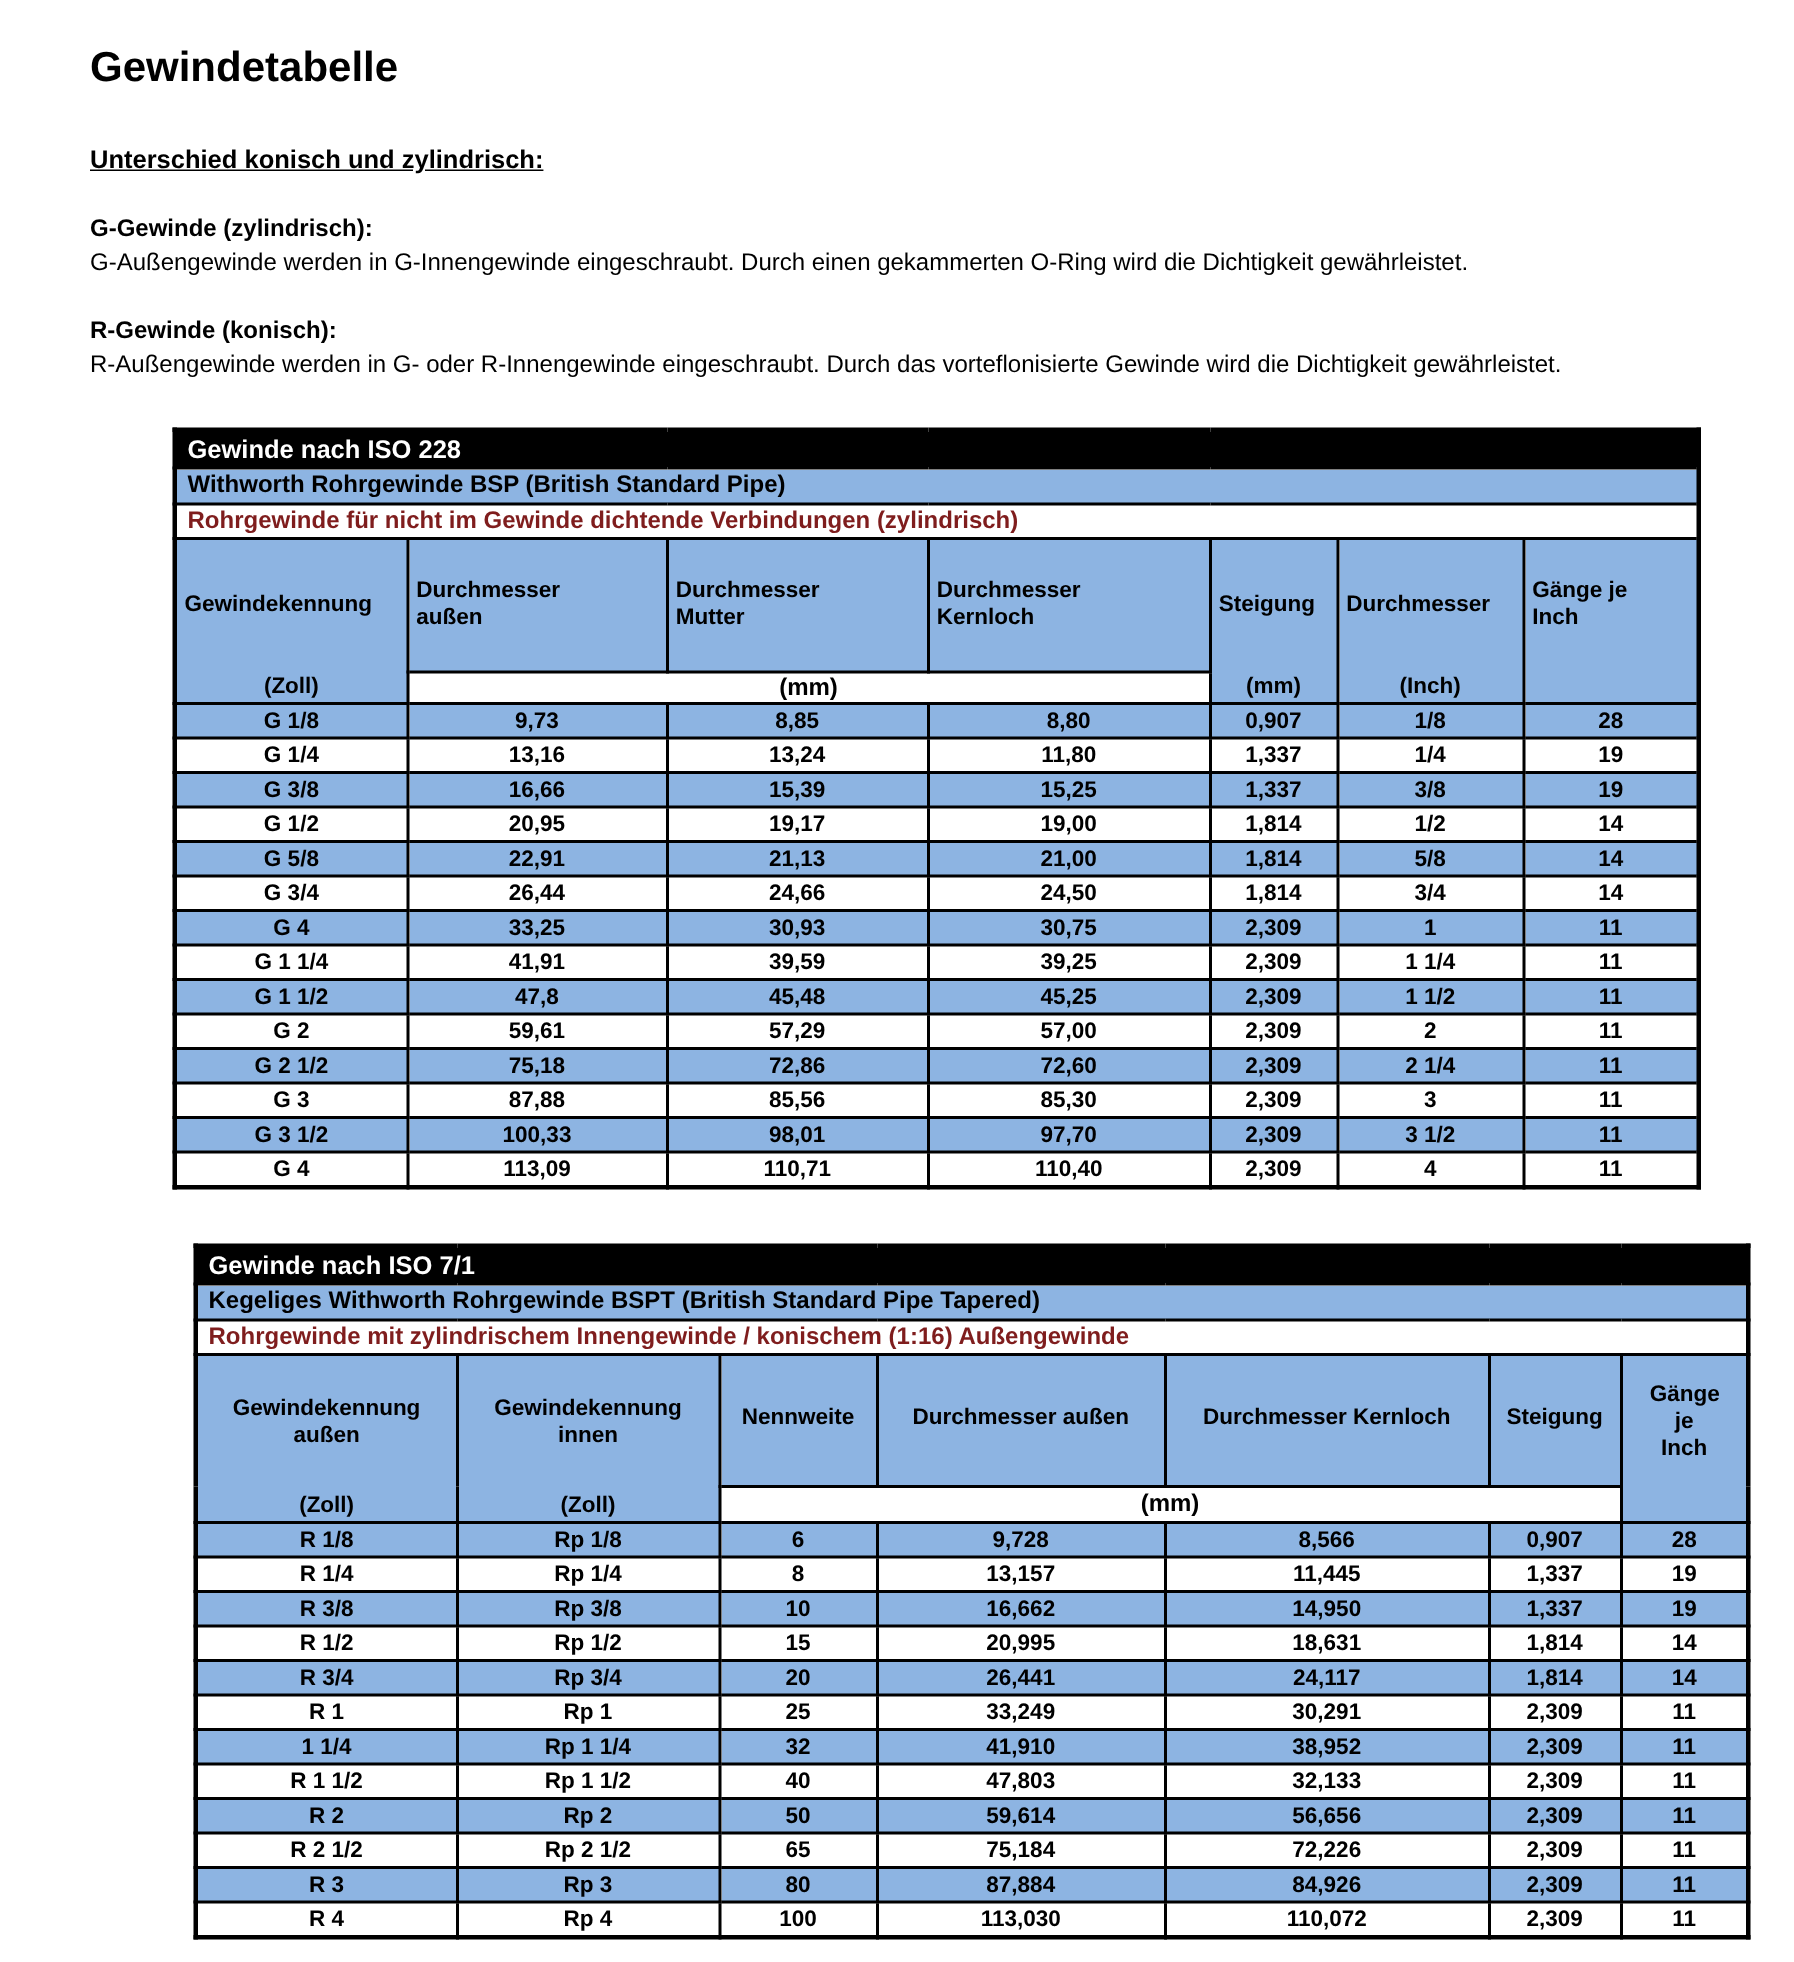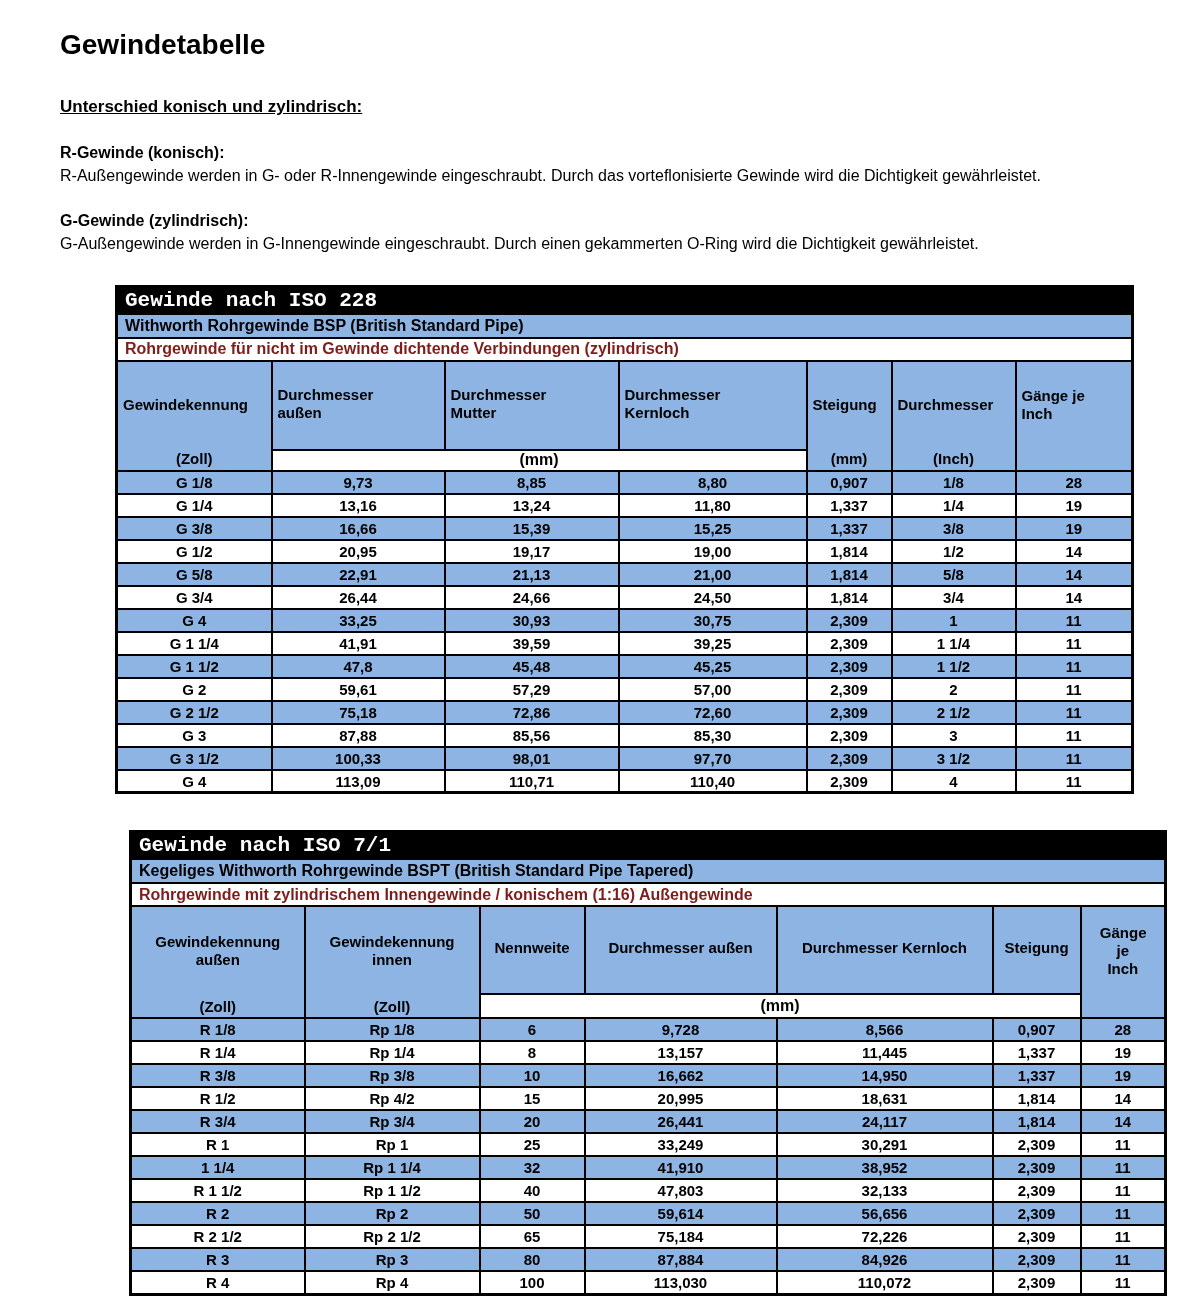--- a/index.html
+++ b/index.html
@@ -31,22 +31,22 @@
     font-weight: bold;
     border: 3px solid #000;
   }
   table.t td, table.t th { border: 2px solid #000; padding: 0; overflow: hidden; }
 
   .t1 { width: 1016px; margin-left: 55px; margin-top: 32px; }
   .t2 { width: 1035px; margin-left: 69px; margin-top: 36px; }
 
   tr.row-black td {
     background: #000; color: #fff;
-    text-align: left; font-size: 21px;
-    height: 26px; padding: 1px 7px; font-family: Liberation Mono, monospace;
+    text-align: left; font-size: 17px;
+    height: 26px; padding: 1px 7px;
   }
   tr.row-blue-title td {
     background: #8DB4E2; color: #000000;
     text-align: left; font-size: 16px;
     height: 24px; padding: 1px 7px;
   }
   tr.row-white-title td {
     background: #fff; color: #7f1d1d;
     text-align: left; font-size: 16px;
     height: 23px; padding: 1px 7px;
@@ -87,27 +87,27 @@
 </head>
 <body>
 
 <div class="page">
 
   <h1 class="doc-title">Gewindetabelle</h1>
 
   <div class="section-heading">Unterschied konisch und zylindrisch:</div>
 
   <div class="para">
+    <div class="para-head">G-Gewinde (zylindrisch):</div>
+    <div class="para-body">G-Außengewinde werden in G-Innengewinde eingeschraubt. Durch einen gekammerten O-Ring wird die Dichtigkeit gewährleistet.</div>
+  </div>
+
+  <div class="para">
     <div class="para-head">R-Gewinde (konisch):</div>
     <div class="para-body">R-Außengewinde werden in G- oder R-Innengewinde eingeschraubt. Durch das vorteflonisierte Gewinde wird die Dichtigkeit gewährleistet.</div>
-  </div>
-
-  <div class="para">
-    <div class="para-head">G-Gewinde (zylindrisch):</div>
-    <div class="para-body">G-Außengewinde werden in G-Innengewinde eingeschraubt. Durch einen gekammerten O-Ring wird die Dichtigkeit gewährleistet.</div>
   </div>
 
   <table class="t t1">
     <colgroup>
       <col style="width:155px">
         <col style="width:173px">
         <col style="width:174px">
       <col style="width:188px">
         <col style="width:85px">
         <col style="width:124px">
@@ -272,21 +272,21 @@
           <td>2,309</td>
           <td>2</td>
           <td>11</td>
         </tr>
         <tr class="alt">
           <td>G 2 1/2</td>
           <td>75,18</td>
           <td>72,86</td>
           <td>72,60</td>
           <td>2,309</td>
-          <td>2 1/2</td>
+          <td>2 1/4</td>
           <td>11</td>
         </tr>
         <tr class="plain">
           <td>G 3</td>
           <td>87,88</td>
           <td>85,56</td>
           <td>85,30</td>
           <td>2,309</td>
           <td>3</td>
           <td>11</td>
@@ -413,21 +413,21 @@
           <td>R 3/8</td>
           <td>Rp 3/8</td>
           <td>10</td>
           <td>16,662</td>
           <td>14,950</td>
           <td>1,337</td>
           <td>19</td>
         </tr>
         <tr class="plain">
           <td>R 1/2</td>
-          <td>Rp 4/2</td>
+          <td>Rp 1/2</td>
           <td>15</td>
           <td>20,995</td>
           <td>18,631</td>
           <td>1,814</td>
           <td>14</td>
         </tr>
         <tr class="alt">
           <td>R 3/4</td>
           <td>Rp 3/4</td>
           <td>20</td>

